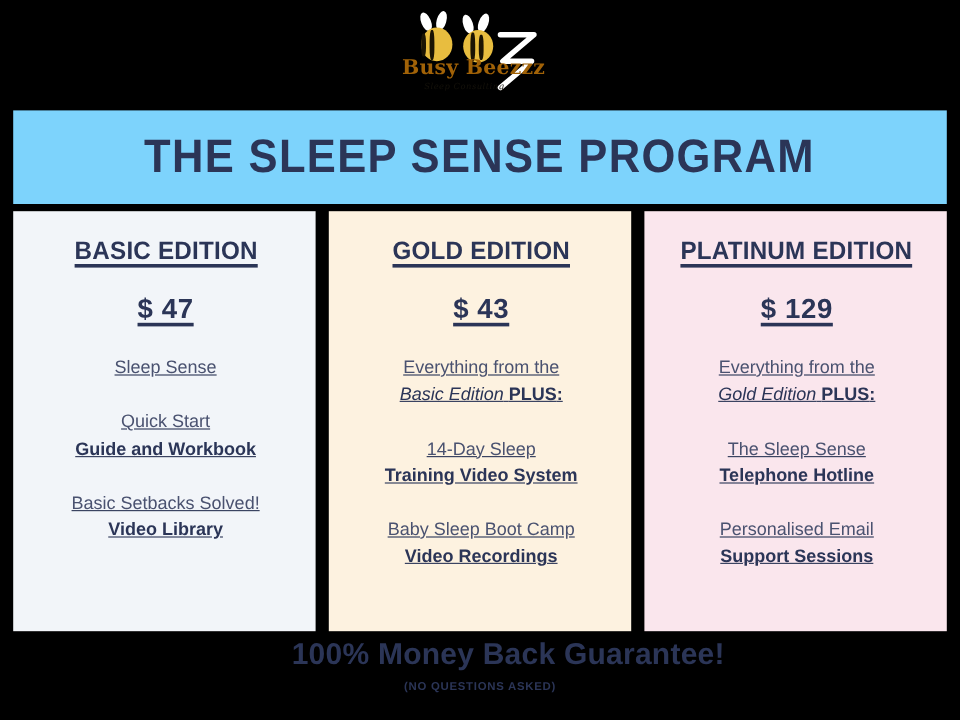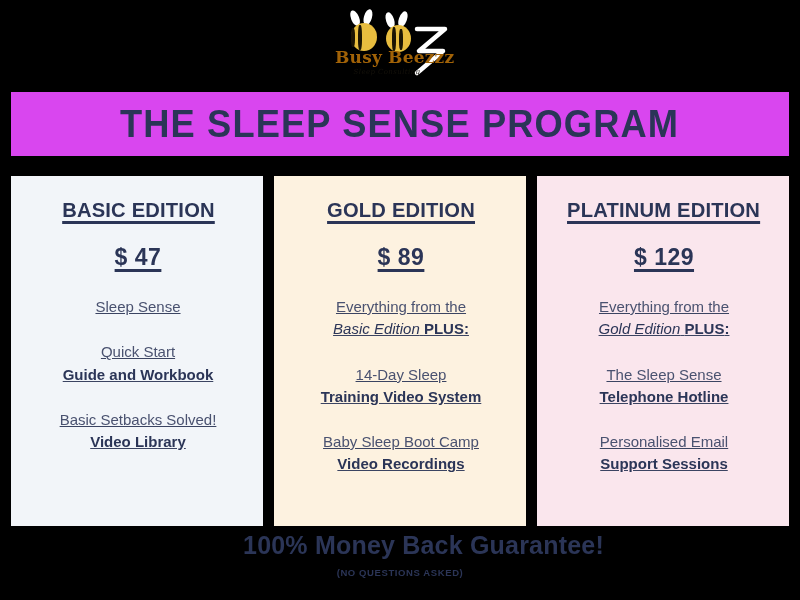--- a/index.html
+++ b/index.html
@@ -75,22 +75,22 @@
     font-style:italic;
     color:#14110a;
     letter-spacing:0.4px;
     white-space:nowrap;
   }
 
   
   .banner {
     position:absolute;
     left:11px; top:92px;
-    width:778px; height:64px;
-    background:#d946ef;
+    width:778px; height:78px;
+    background:#7dd3fc;
     display:flex;
     align-items:center;
     justify-content:center;
   }
   .banner-title {
     font-family:"Liberation Sans Narrow","Liberation Sans", sans-serif;
     font-weight:bold;
     font-size:39px;
     letter-spacing:1.2px;
     color:#2b3557;
@@ -250,21 +250,21 @@
         </div>
         <div class="feature">
           <span class="f-top">Basic Setbacks Solved!</span>
           <span class="f-bot">Video Library</span>
         </div>
       </div>
     </div>
 
     <div class="col col-gold">
       <div class="plan-name">GOLD EDITION</div>
-      <div class="plan-price">$ 89</div>
+      <div class="plan-price">$ 43</div>
       <div class="features">
         <div class="feature">
           <span class="f-top">Everything from the</span>
           <span class="f-bot"><span class="f-ital">Basic Edition</span> <span class="f-plus">PLUS</span><span>:</span></span>
         </div>
         <div class="feature">
           <span class="f-top">14-Day Sleep</span>
           <span class="f-bot">Training Video System</span>
         </div>
         <div class="feature">

